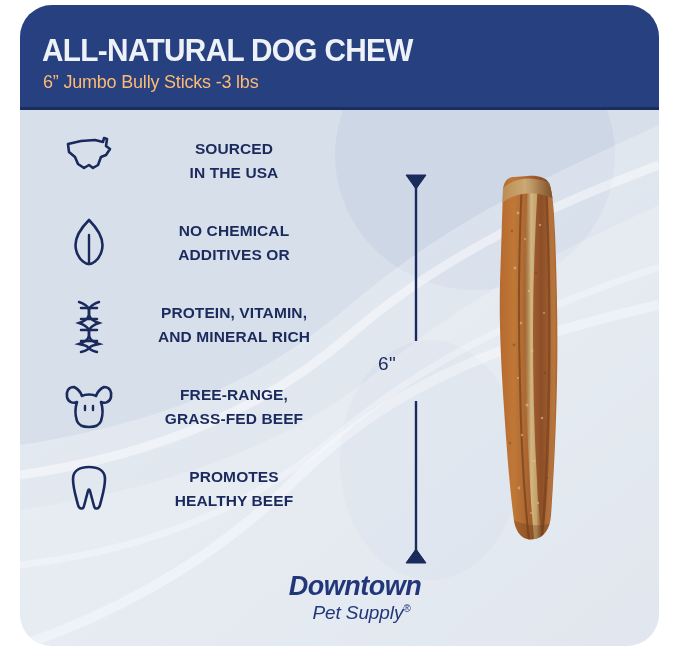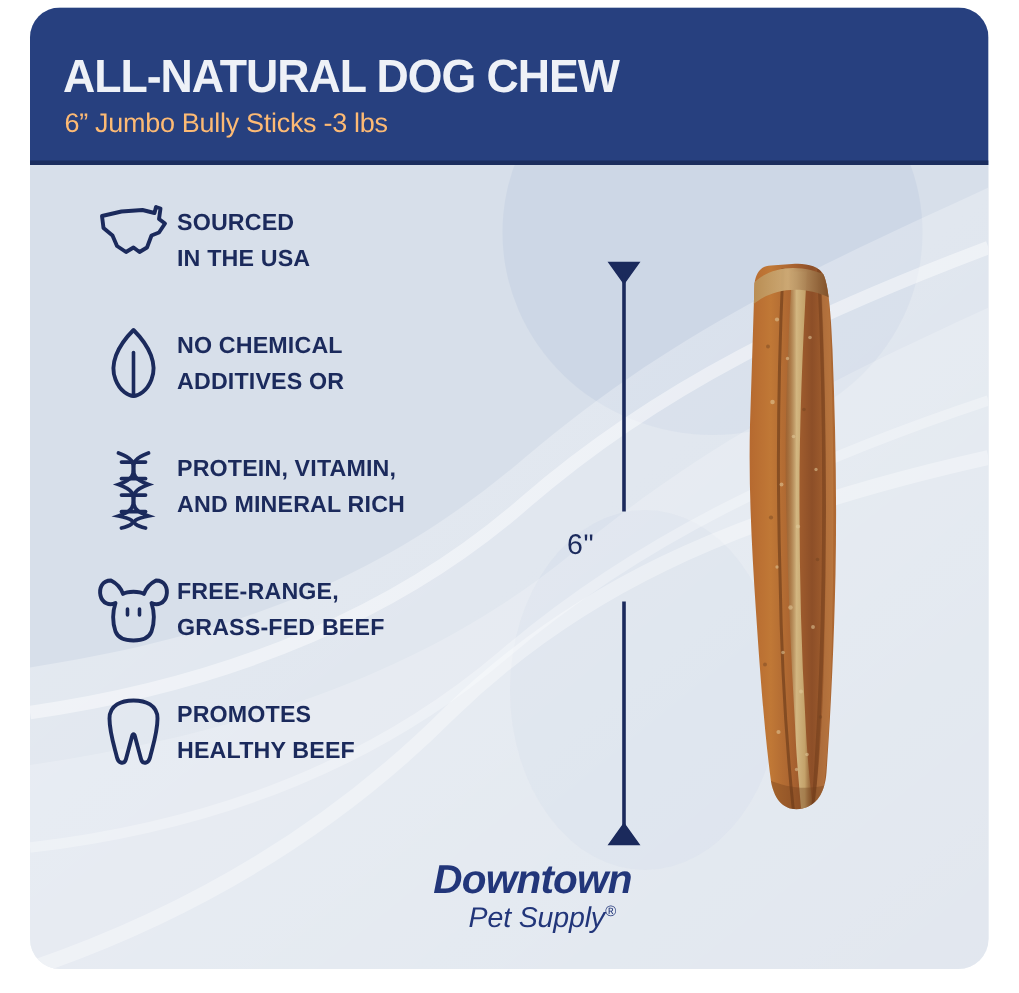--- a/index.html
+++ b/index.html
@@ -14,21 +14,21 @@
     overflow: hidden;
     font-family: "Liberation Sans", sans-serif;
   }
 
   #infographic-card {
     position: absolute;
     left: 20px;
     top: 5px;
     width: 639px;
     height: 641px;
-    border-radius: 20px;
+    border-radius: 32px;
     overflow: hidden;
     background: #d7dfea;
   }
 
   
   .bg-waves {
     position: absolute;
     inset: 0;
     width: 100%;
     height: 100%;
@@ -94,21 +94,21 @@
   }
   .feature-text {
     flex: 1;
     font-size: 15.5px;
     font-weight: bold;
     color: #1b2a5c;
     line-height: 1.55;
     letter-spacing: 0.1px;
     padding-top: 4px;
   }
-  .feature-text .ln { display: block; }
+  .feature-text .ln { display: block; text-align: center; }
 
   
   #dimension-arrow {
     position: absolute;
     left: 366px;
     top: 168px;
     width: 60px;
     height: 392px;
   }
   #dimension-label {

